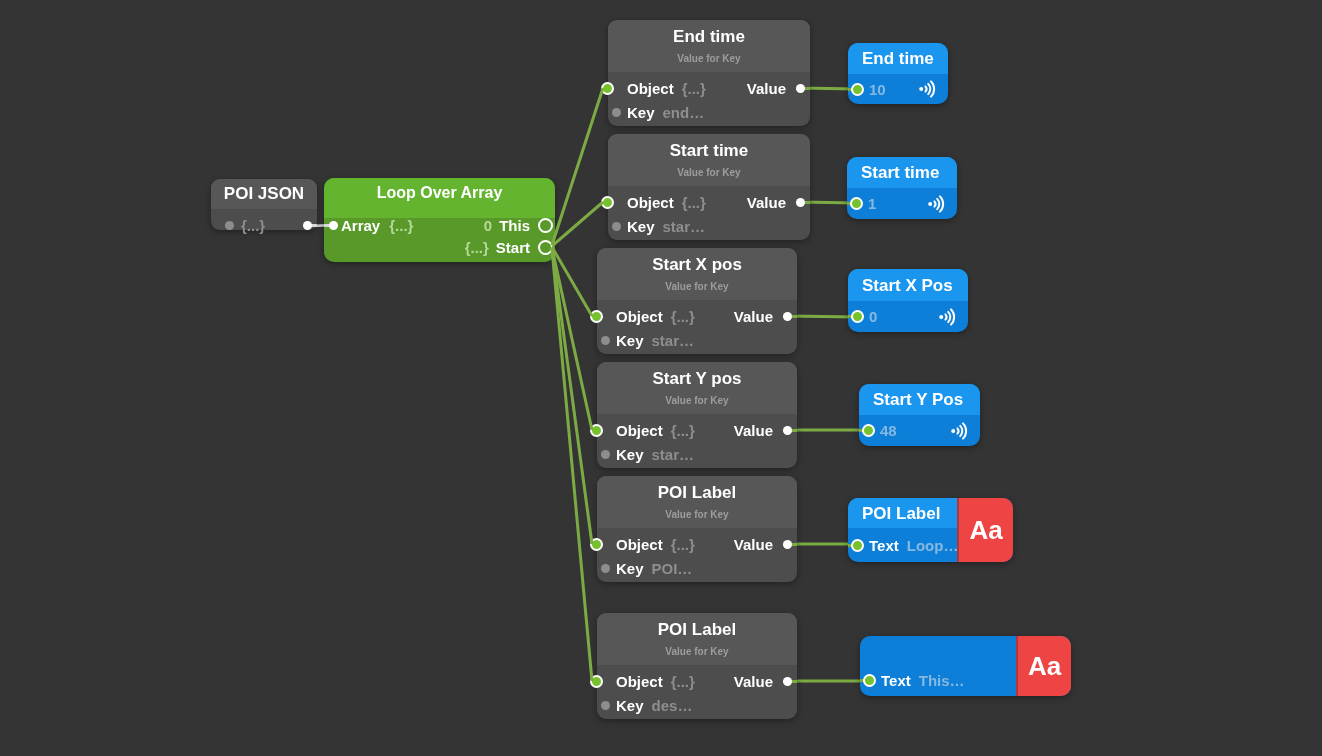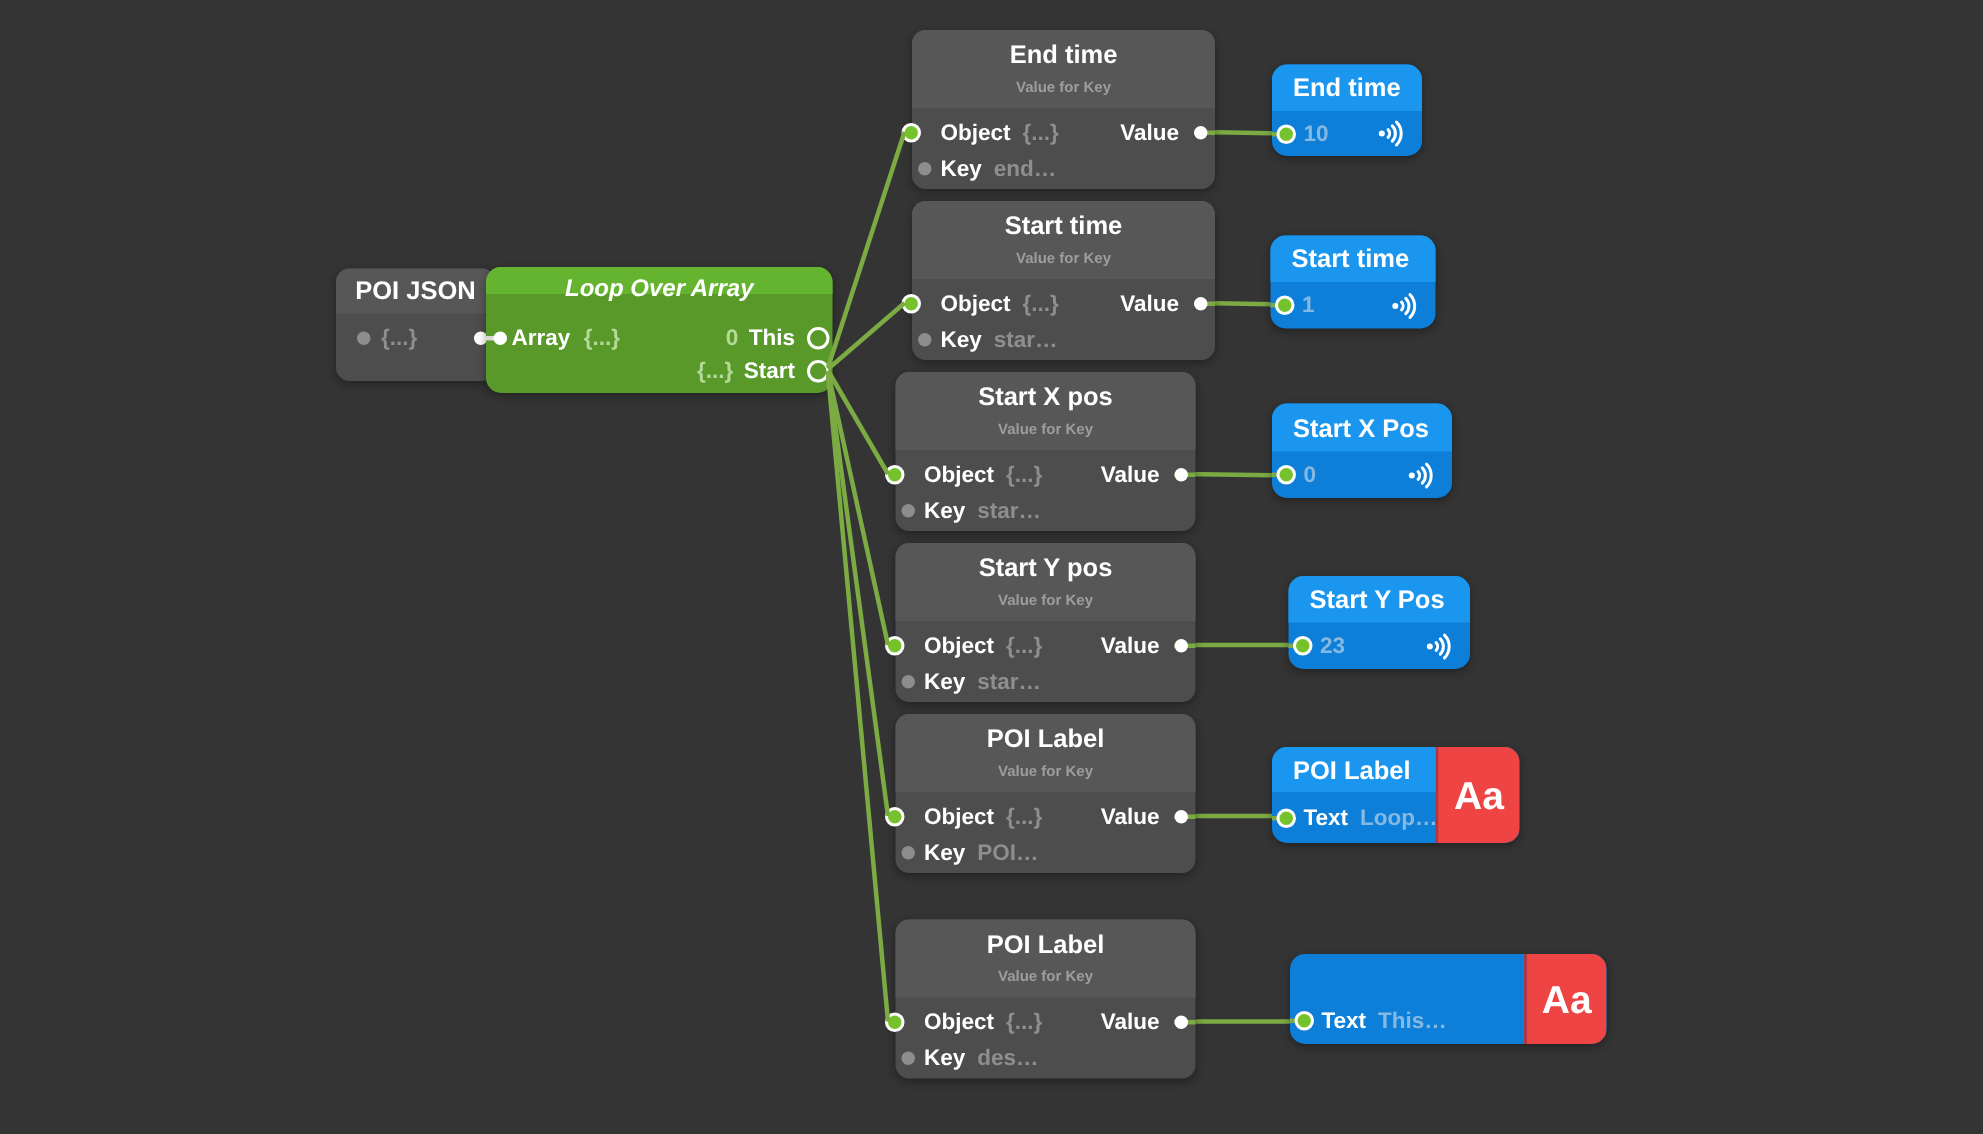--- a/index.html
+++ b/index.html
@@ -68,34 +68,34 @@
   <svg class="wires under" width="1322" height="756">
     <line x1="311" y1="226" x2="333" y2="225" stroke="#d9d9d9" stroke-width="2.6"></line>
     <line x1="800" y1="88" x2="857" y2="89" stroke="#7cab43" stroke-width="3"></line>
     <line x1="800" y1="202" x2="856" y2="203" stroke="#7cab43" stroke-width="3"></line>
     <line x1="787" y1="316" x2="857" y2="317" stroke="#7cab43" stroke-width="3"></line>
     <line x1="787" y1="430" x2="868" y2="430" stroke="#7cab43" stroke-width="3"></line>
     <line x1="787" y1="544" x2="857" y2="544" stroke="#7cab43" stroke-width="3"></line>
     <line x1="787" y1="681" x2="869" y2="681" stroke="#7cab43" stroke-width="3"></line>
   </svg>
 
-  <div class="node gray-node" style="left:224px;top:179px;width:106px;height:75px;">
+  <div class="node gray-node" style="left:211px;top:179px;width:106px;height:51px;">
     <div class="gray-head" style="height:30px;">
       <div class="n-title one-title">POI JSON</div>
     </div>
     <div class="prow" style="top:34px;">
       <span class="pdot dot-gray" style="left:14px;"></span>
       <span class="pmut" style="margin-left:11px;">{...}</span>
       <span class="stub w" style="right:0;width:12px;"></span>
       <span class="pdot dot-white-out"></span>
     </div>
   </div>
 
   <div class="node green-node" style="left:324px;top:178px;width:231px;height:84px;border-radius:10px;">
-    <div class="green-head" style="height:18px;font-style:italic;">
+    <div class="green-head" style="height:40px;">
       <div class="n-title">Loop Over Array</div>
     </div>
     <div class="prow" style="top:35px;">
       <span class="stub w" style="left:0;width:12px;"></span>
       <span class="pdot dot-white-in"></span>
       <span class="plbl">Array</span>
       <span class="pmut-g" style="margin-left:9px;">{...}</span>
       <span class="flex1"></span>
       <span class="pmut-g gap-r">0</span>
       <span class="plbl">This</span>
@@ -286,21 +286,21 @@
     </div>
   </div>
 
   <div class="node blue-node" style="left:859px;top:384px;width:121px;height:62px;">
     <div class="blue-head" style="height:31px;">
       <div class="n-title">Start Y Pos</div>
     </div>
     <div class="blue-body" style="height:31px;">
       <span class="stub g" style="left:0;width:13px;"></span>
       <span class="pdot dot-blue-in"></span>
-      <span class="blue-val">23</span>
+      <span class="blue-val">48</span>
       <svg class="antenna" width="22" height="22" viewBox="0 0 22 22">
         <circle cx="4.2" cy="11" r="2" fill="#ffffff"></circle>
         <path d="M8.4 8.4 A3.8 3.8 0 0 1 8.4 13.6" stroke="#ffffff" stroke-width="2" fill="none" stroke-linecap="round"></path>
         <path d="M11.2 5.9 A7.3 7.3 0 0 1 11.2 16.1" stroke="#ffffff" stroke-width="2" fill="none" stroke-linecap="round"></path>
         <path d="M14 3.4 A10.8 10.8 0 0 1 14 18.6" stroke="#ffffff" stroke-width="2" fill="none" stroke-linecap="round"></path>
       </svg>
     </div>
   </div>
 
   <div class="node blue-node" style="left:848px;top:498px;width:165px;height:64px;">

